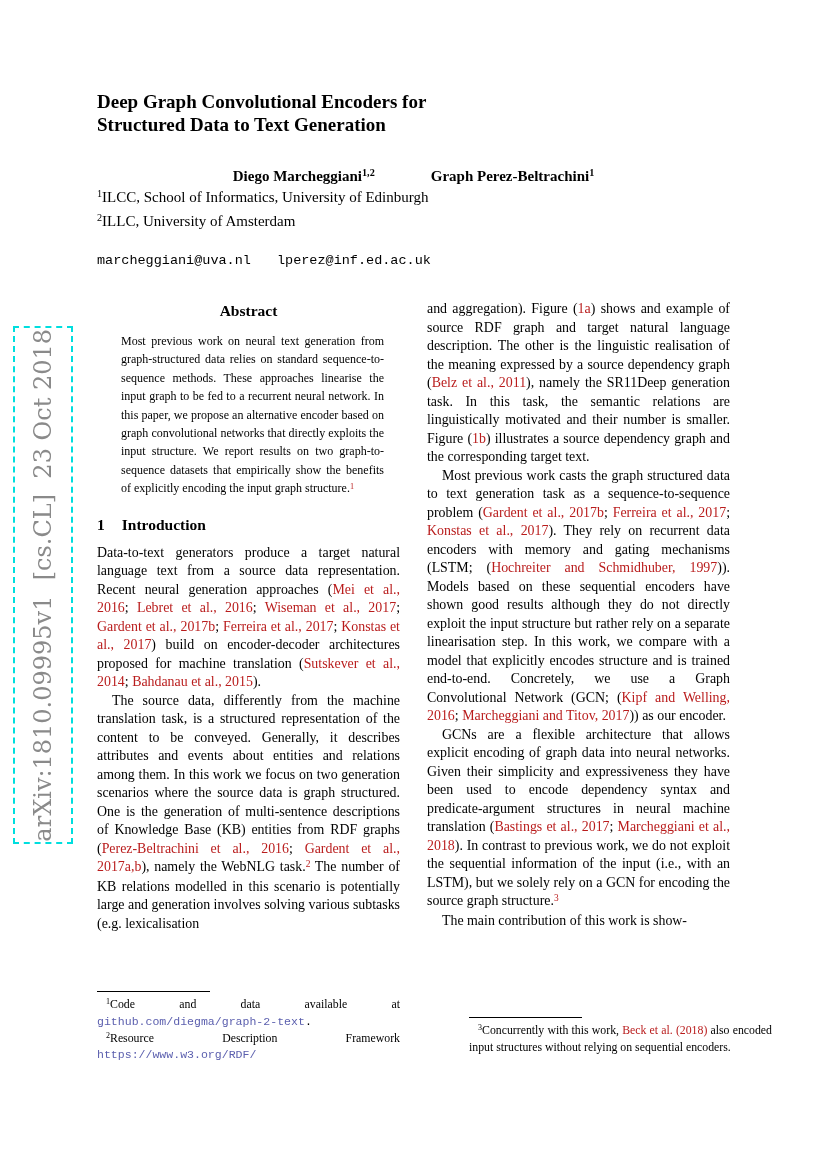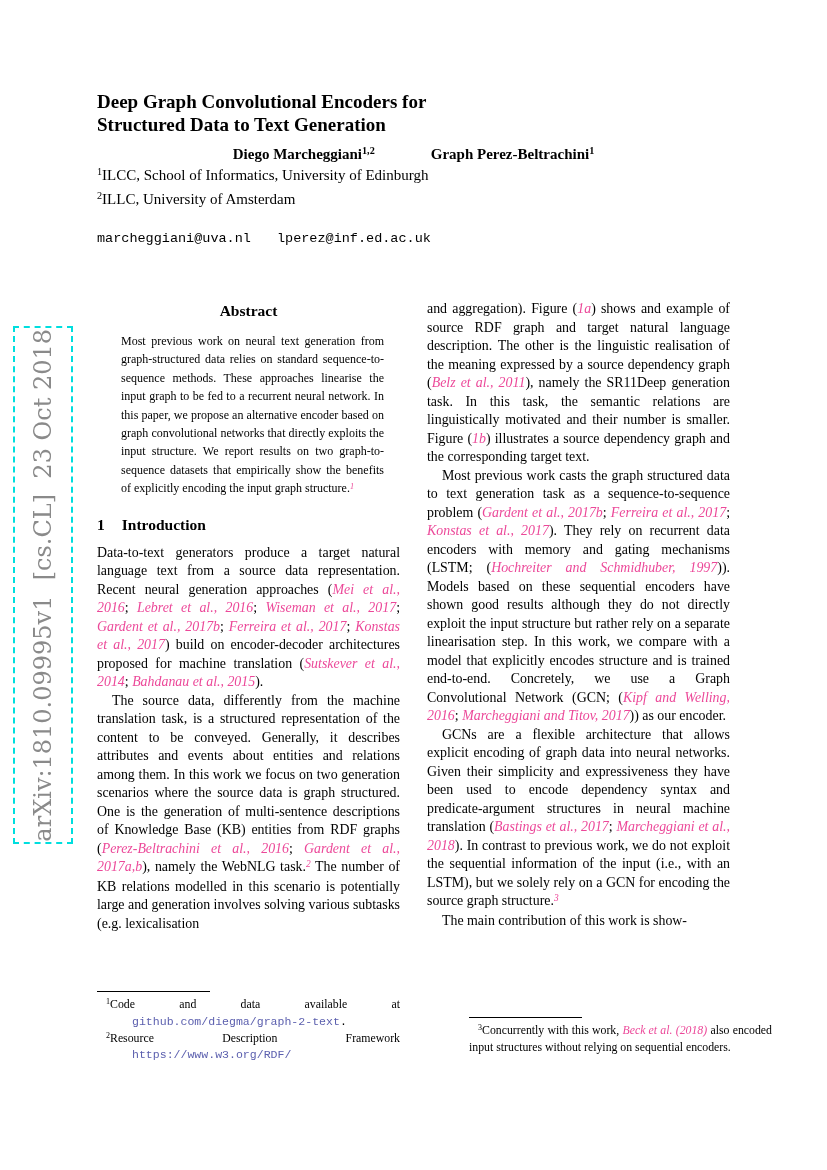--- a/index.html
+++ b/index.html
@@ -13,21 +13,21 @@
     border:2px dashed #00dede;display:flex;align-items:center;justify-content:center;
   }
   .arxiv-text{
     writing-mode:vertical-rl;transform:rotate(180deg);
     font-family:"DejaVu Serif",serif;font-size:24px;color:#8a8a8a;
     white-space:pre;letter-spacing:0px;
   }
   
   .header{position:absolute;left:97px;top:90px;width:633px;text-align:left;}
   .title{font-size:19px;font-weight:bold;line-height:23px;}
-  .authors{display:flex;justify-content:center;gap:56px;margin-top:10px;font-size:15px;font-weight:bold;}
+  .authors{display:flex;justify-content:center;gap:56px;margin-top:32px;font-size:15px;font-weight:bold;}
   .affil{font-size:15px;line-height:21px;margin-top:2px;}
   .affil:first-of-type{margin-top:6px;}
   .emails{margin-top:20px;font-family:"Liberation Mono","DejaVu Sans Mono",monospace;font-size:13.5px;}
   .emails .em2{margin-left:26px;}
   sup,.sup{font-size:68%;position:relative;top:-0.45em;vertical-align:baseline;}
   
   .col{position:absolute;top:300px;width:303px;}
   .col-left{left:97px;height:770px;}
   .col-right{left:427px;height:770px;}
   .abs-head{text-align:center;font-size:15.5px;font-weight:bold;margin:2px 0 12px 0;}
@@ -36,23 +36,23 @@
   .body-par{margin:0;font-size:13.9px;line-height:18.5px;text-align:justify;}
   .body-par.ind{text-indent:15px;}
   
   .fnblock{position:absolute;left:0;width:303px;}
   .fnblock-left{top:691px;}
   .fnblock-right{top:717px;margin-left:42px;}
   .fnrule{width:113px;border-top:1.4px solid #000;margin-bottom:5px;}
   .fn{font-size:11.8px;line-height:14.8px;text-align:justify;margin:0 0 1px 0;}
   .fn .fnmark{font-size:68%;position:relative;top:-0.45em;margin-left:9px;}
   
-  .cite{color:#ec4899;font-style:italic;}
+  .cite{color:#b91c1c;}
   .mono,.monolink{font-family:"Liberation Mono","DejaVu Sans Mono",monospace;font-size:0.98em;white-space:nowrap;}
-  .monolink{color:#5b5fae;margin-left:35px;}
+  .monolink{color:#5b5fae;}
 </style>
 </head>
 <body>
 
 <div class="page">
 
   <div class="arxiv-box">
     <div class="arxiv-text">arXiv:1810.09995v1  [cs.CL]  23 Oct 2018</div>
   </div>
 

